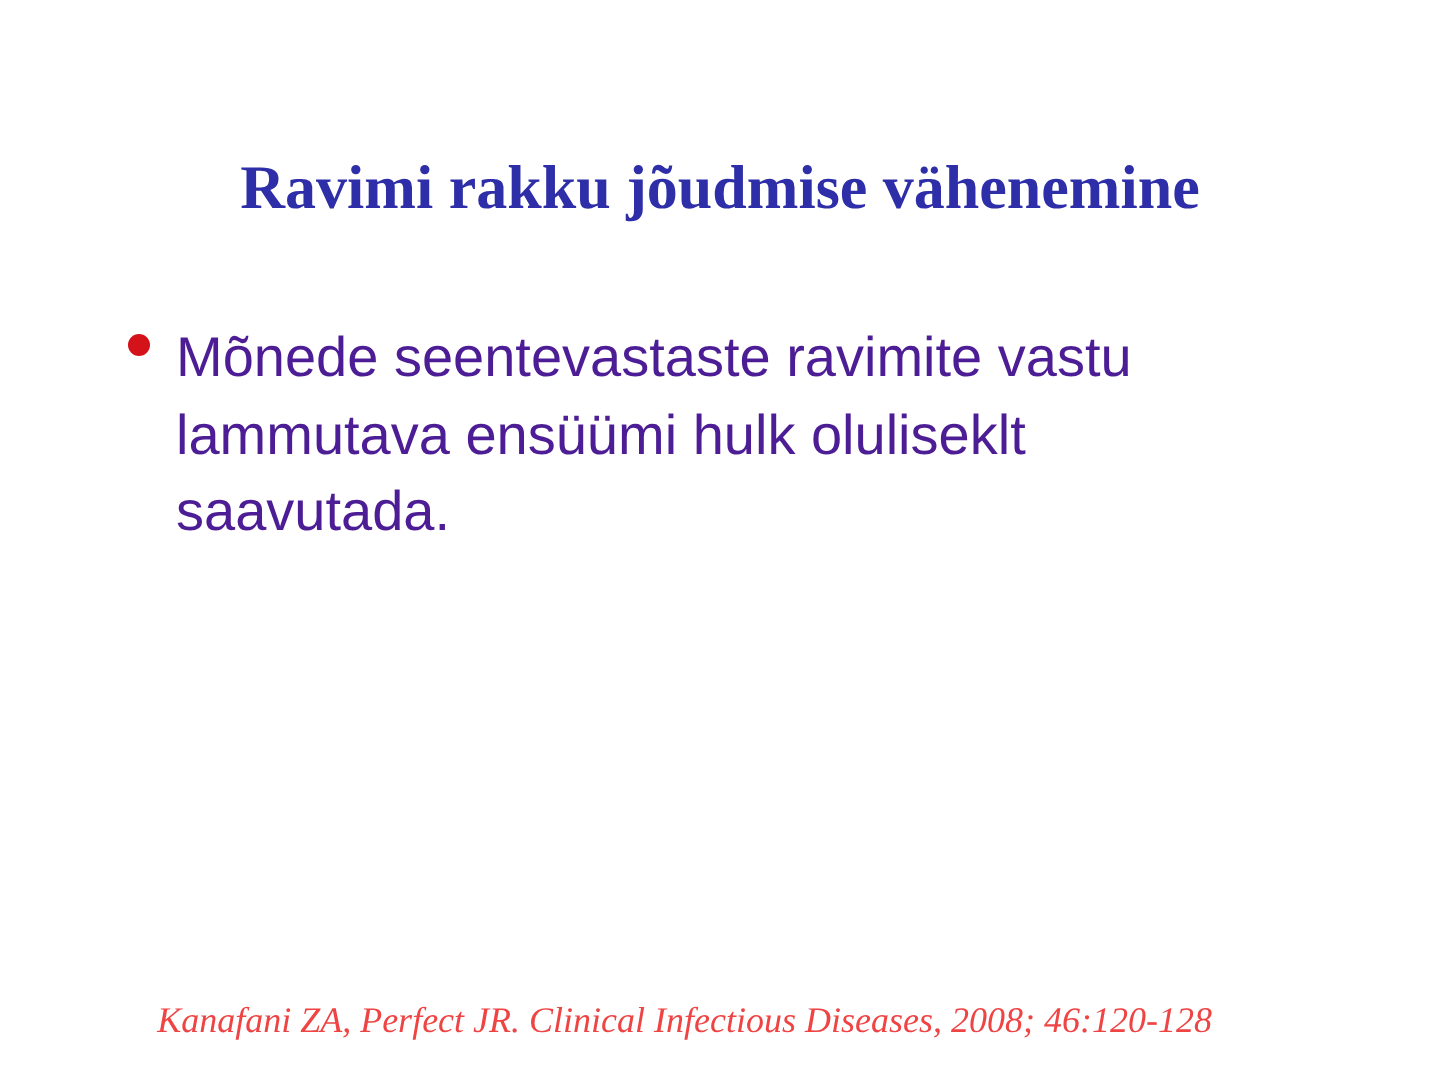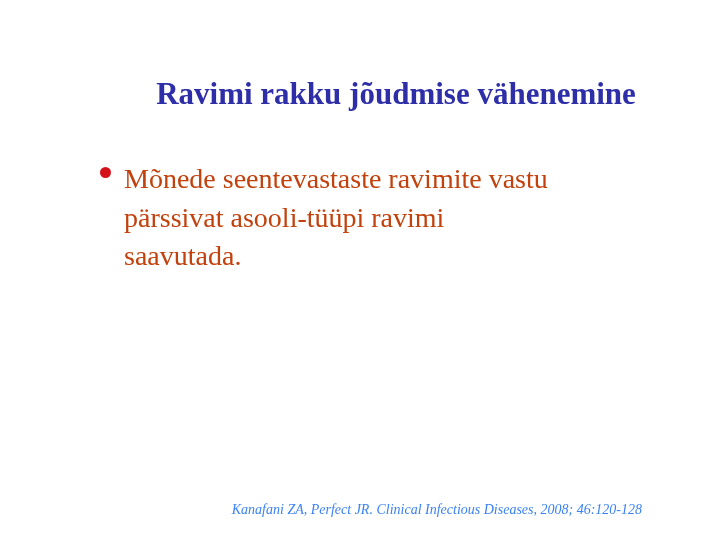--- a/index.html
+++ b/index.html
@@ -7,21 +7,20 @@
       padding: 0;
       background: #ffffff;
     }
     .slide {
       position: relative;
       width: 620px;
       height: 540px;
       background: #ffffff;
       overflow: hidden;
       font-family: "Liberation Serif", "DejaVu Serif", serif;
-      margin-left: 36px;
     }
     .title {
       position: absolute;
       left: 0;
       top: 74px;
       width: 720px;
       text-align: center;
       font-family: "Liberation Serif", serif;
       font-weight: bold;
       font-size: 31px;
@@ -38,49 +37,49 @@
       position: absolute;
       left: 64px;
       top: 167px;
       width: 11px;
       height: 11px;
       border-radius: 50%;
       background: #d4121a;
     }
     .line {
       display: block;
-      font-family: Liberation Serif, serif;
+      font-family: Liberation Sans, sans-serif;
       font-size: 28px;
       line-height: 38.5px;
-      color: #c2410c;
+      color: #4c1d95;
       white-space: nowrap;
     }
     .line em {
       font-style: italic;
     }
     .reference {
       position: absolute;
       right: 14px;
       top: 502px;
       font-family: "Liberation Serif", serif;
       font-style: italic;
-      font-size: 14px;
+      font-size: 18px;
       line-height: 16px;
-      color: #3b82f6;
+      color: #ef4444;
       white-space: nowrap;
     }
   </style>
 </head>
 <body>
 
 <div class="slide">
   <div class="title">Ravimi rakku jõudmise vähenemine</div>
 
   <span class="bullet-dot"></span>
 
   <div class="bullet-block">
     <span class="line">Mõnede seentevastaste ravimite vastu</span>
-    <span class="line">pärssivat asooli-tüüpi ravimi</span>
+    <span class="line">lammutava ensüümi hulk oluliseklt</span>
     <span class="line">saavutada.</span>
   </div>
 
   <div class="reference">Kanafani ZA, Perfect JR. Clinical Infectious Diseases, 2008; 46:120-128</div>
 </div>
 
 </body></html>

